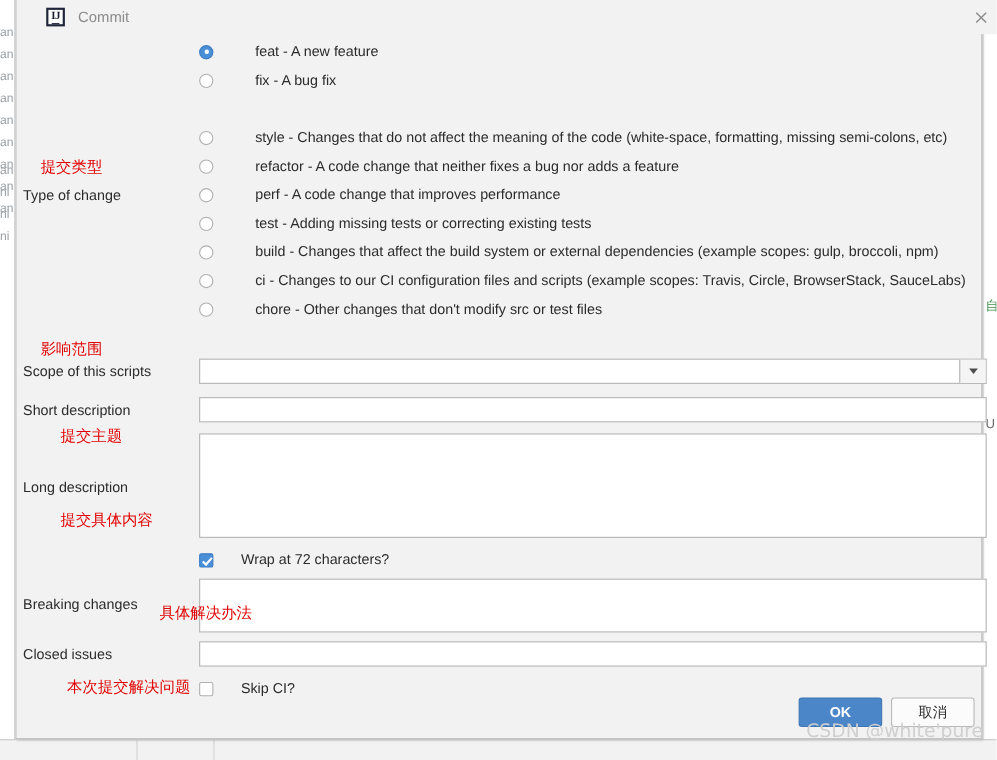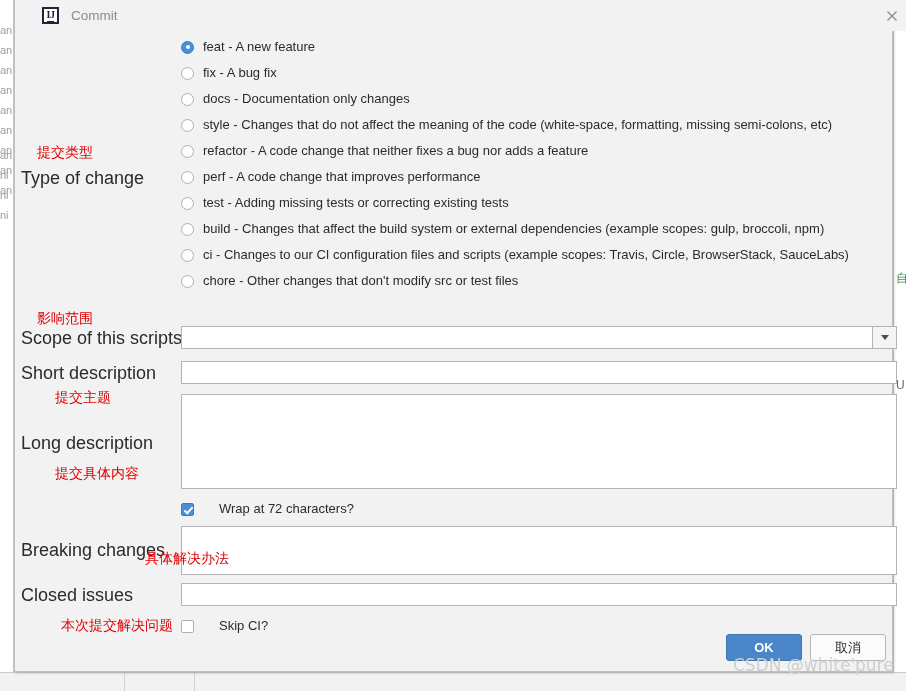--- a/index.html
+++ b/index.html
@@ -134,21 +134,21 @@
     position: absolute;
     right: 10px; top: 7px;
     width: 18px; height: 18px;
     cursor: pointer;
   }
   .close-btn svg { display:block; }
 
   
   .form-label {
     position: absolute;
-    font-size: 18px;
+    font-size: 13px;
     color: #2b2b2b;
     white-space: nowrap;
     line-height: 16px;
   }
   .cn-note {
     position: absolute;
     font-size: 14px;
     color: #e00000;
     white-space: nowrap;
     line-height: 16px;
@@ -156,20 +156,21 @@
   }
 
   
   .radio-row {
     position: absolute;
     left: 166px;
     height: 20px;
     display: flex;
     align-items: center;
     cursor: pointer;
+    gap: 29px;
   }
   .radio-mark {
     width: 13px; height: 13px;
     border-radius: 50%;
     border: 1px solid #b0b0b0;
     background: #ffffff;
     box-sizing: border-box;
     flex: 0 0 auto;
     position: relative;
   }
@@ -380,24 +381,20 @@
     <div class="form-label" style="left:6px; top:170px">Type of change</div>
 
     <div class="radio-row" style="top:37px">
       <span class="radio-mark checked"></span>
       <span class="radio-label">feat - A new feature</span>
     </div>
     <div class="radio-row" style="top:63px">
       <span class="radio-mark"></span>
       <span class="radio-label">fix - A bug fix</span>
     </div>
-    <div class="radio-row" style="top:89px">
-      <span class="radio-mark"></span>
-      <span class="radio-label">docs - Documentation only changes</span>
-    </div>
     <div class="radio-row" style="top:115px">
       <span class="radio-mark"></span>
       <span class="radio-label">style - Changes that do not affect the meaning of the code (white-space, formatting, missing semi-colons, etc)</span>
     </div>
     <div class="radio-row" style="top:141px">
       <span class="radio-mark"></span>
       <span class="radio-label">refactor - A code change that neither fixes a bug nor adds a feature</span>
     </div>
     <div class="radio-row" style="top:167px">
       <span class="radio-mark"></span>

